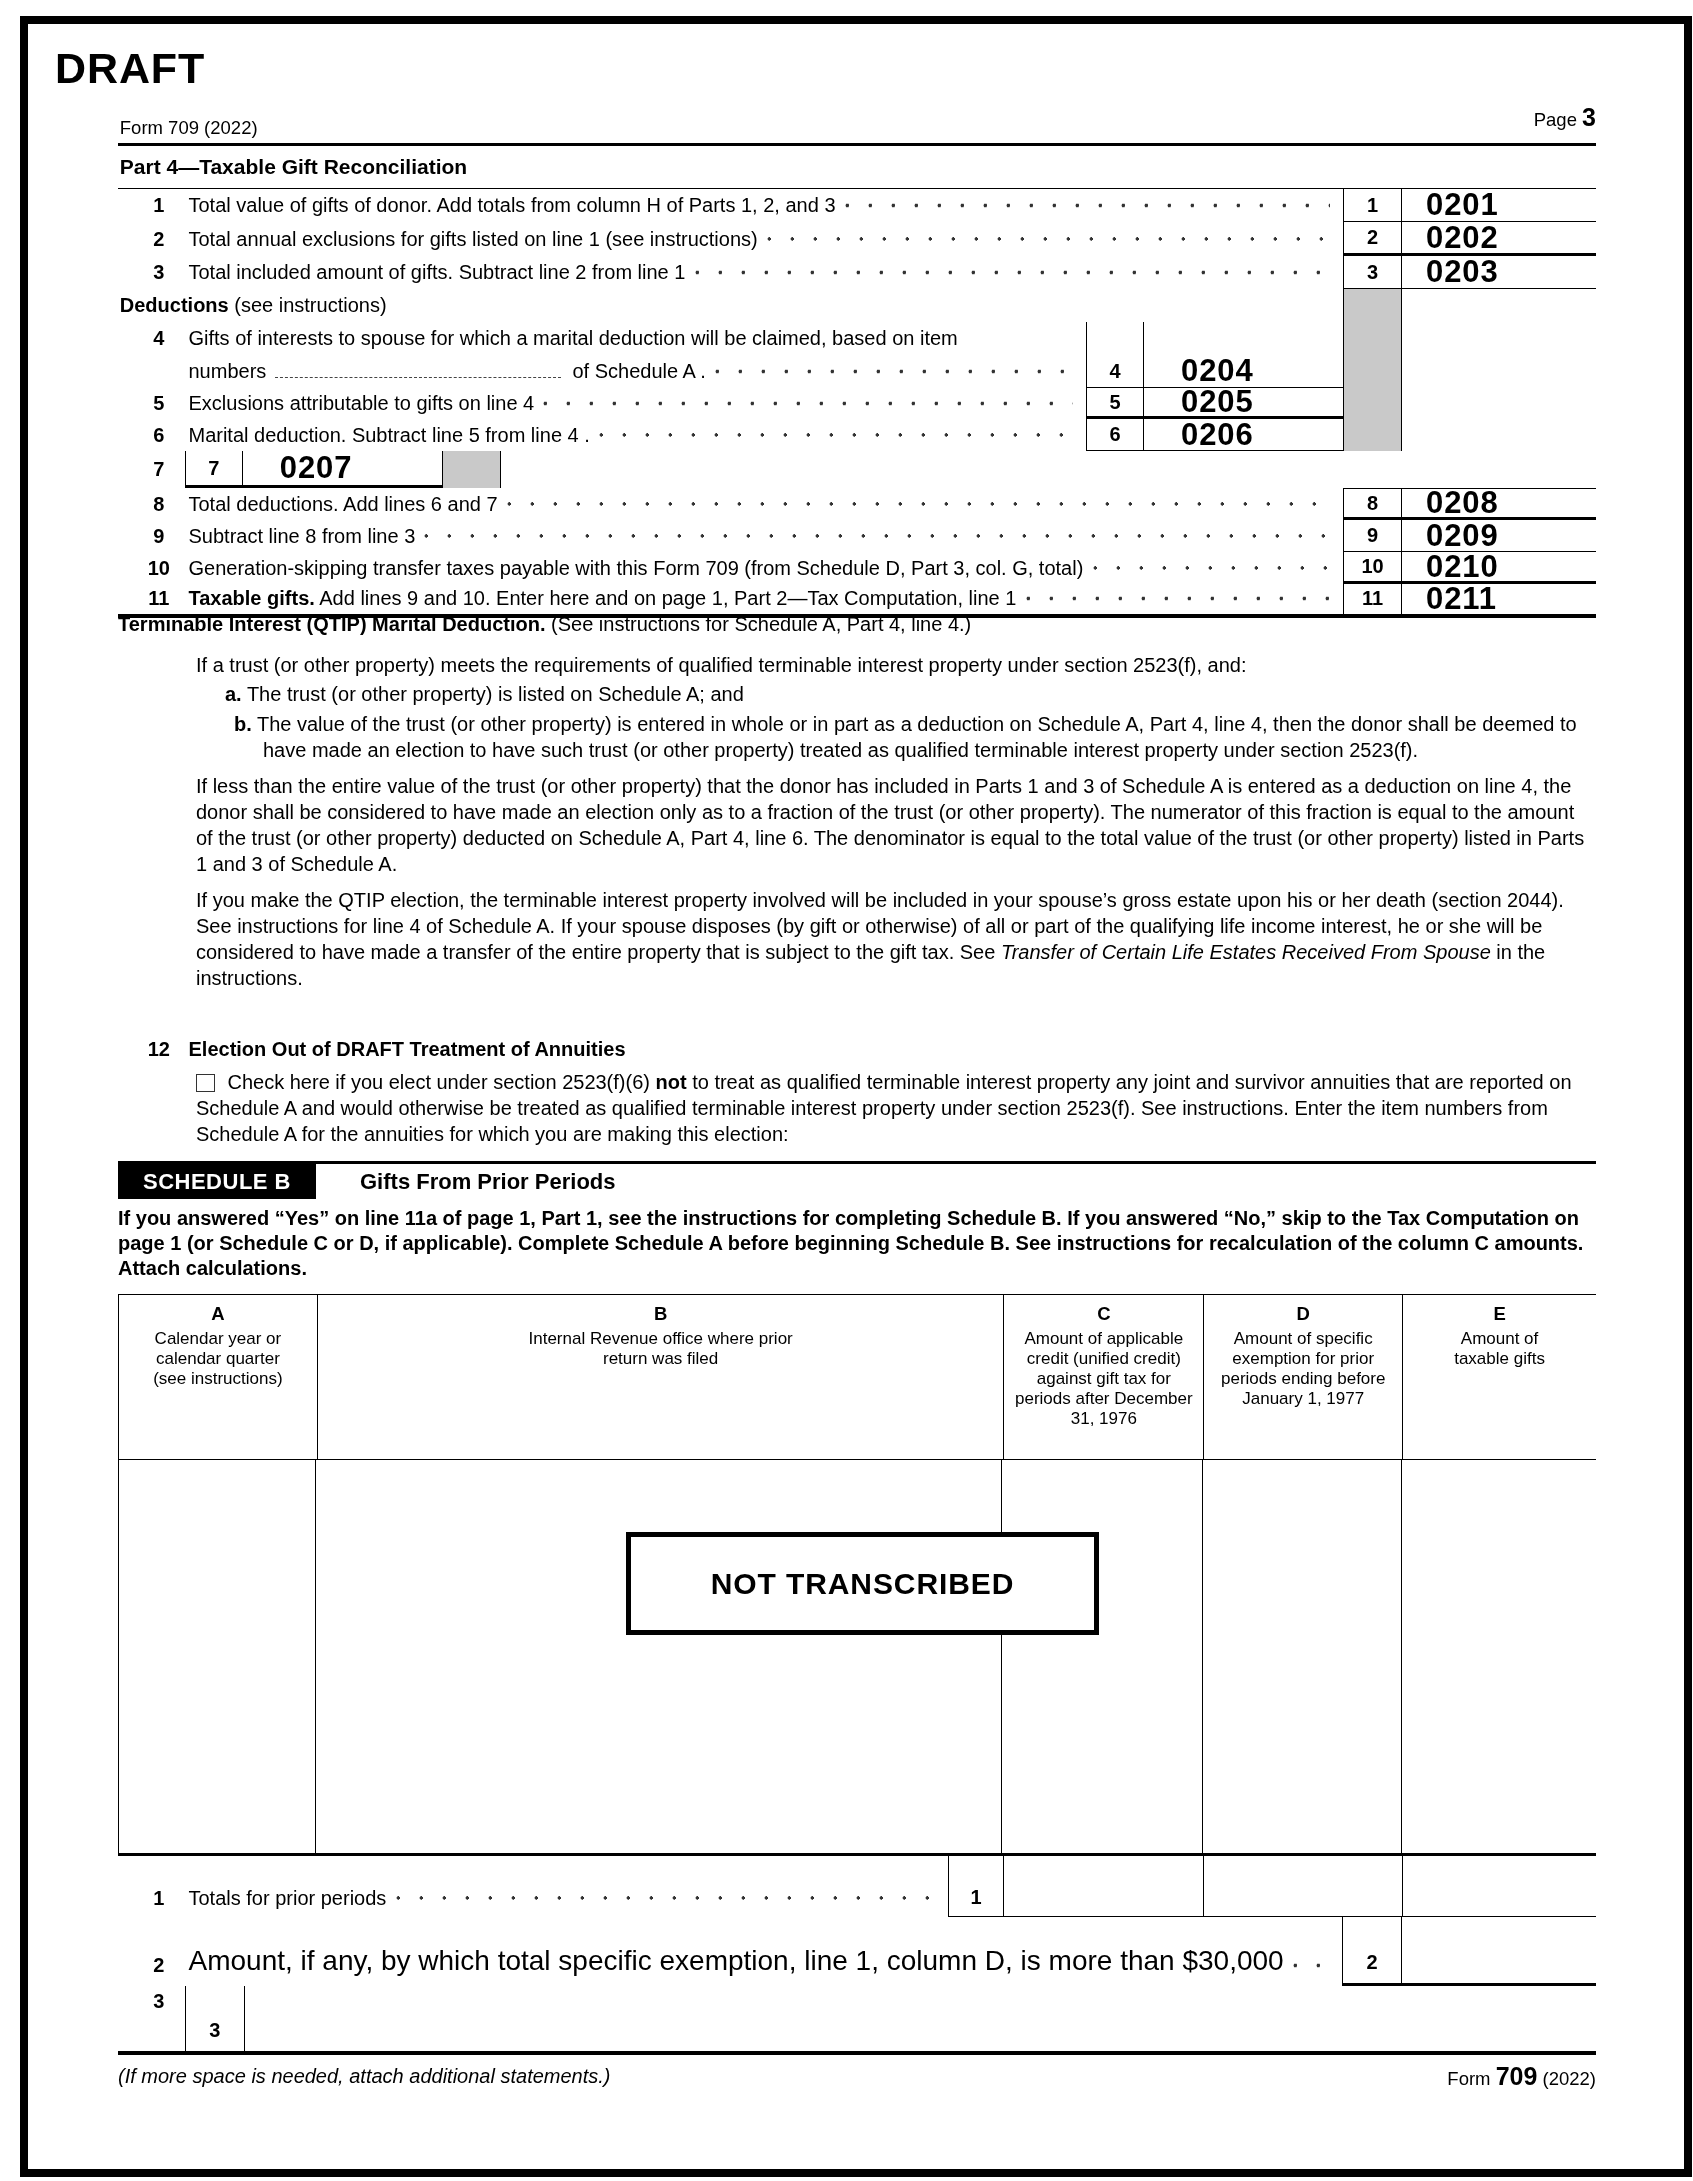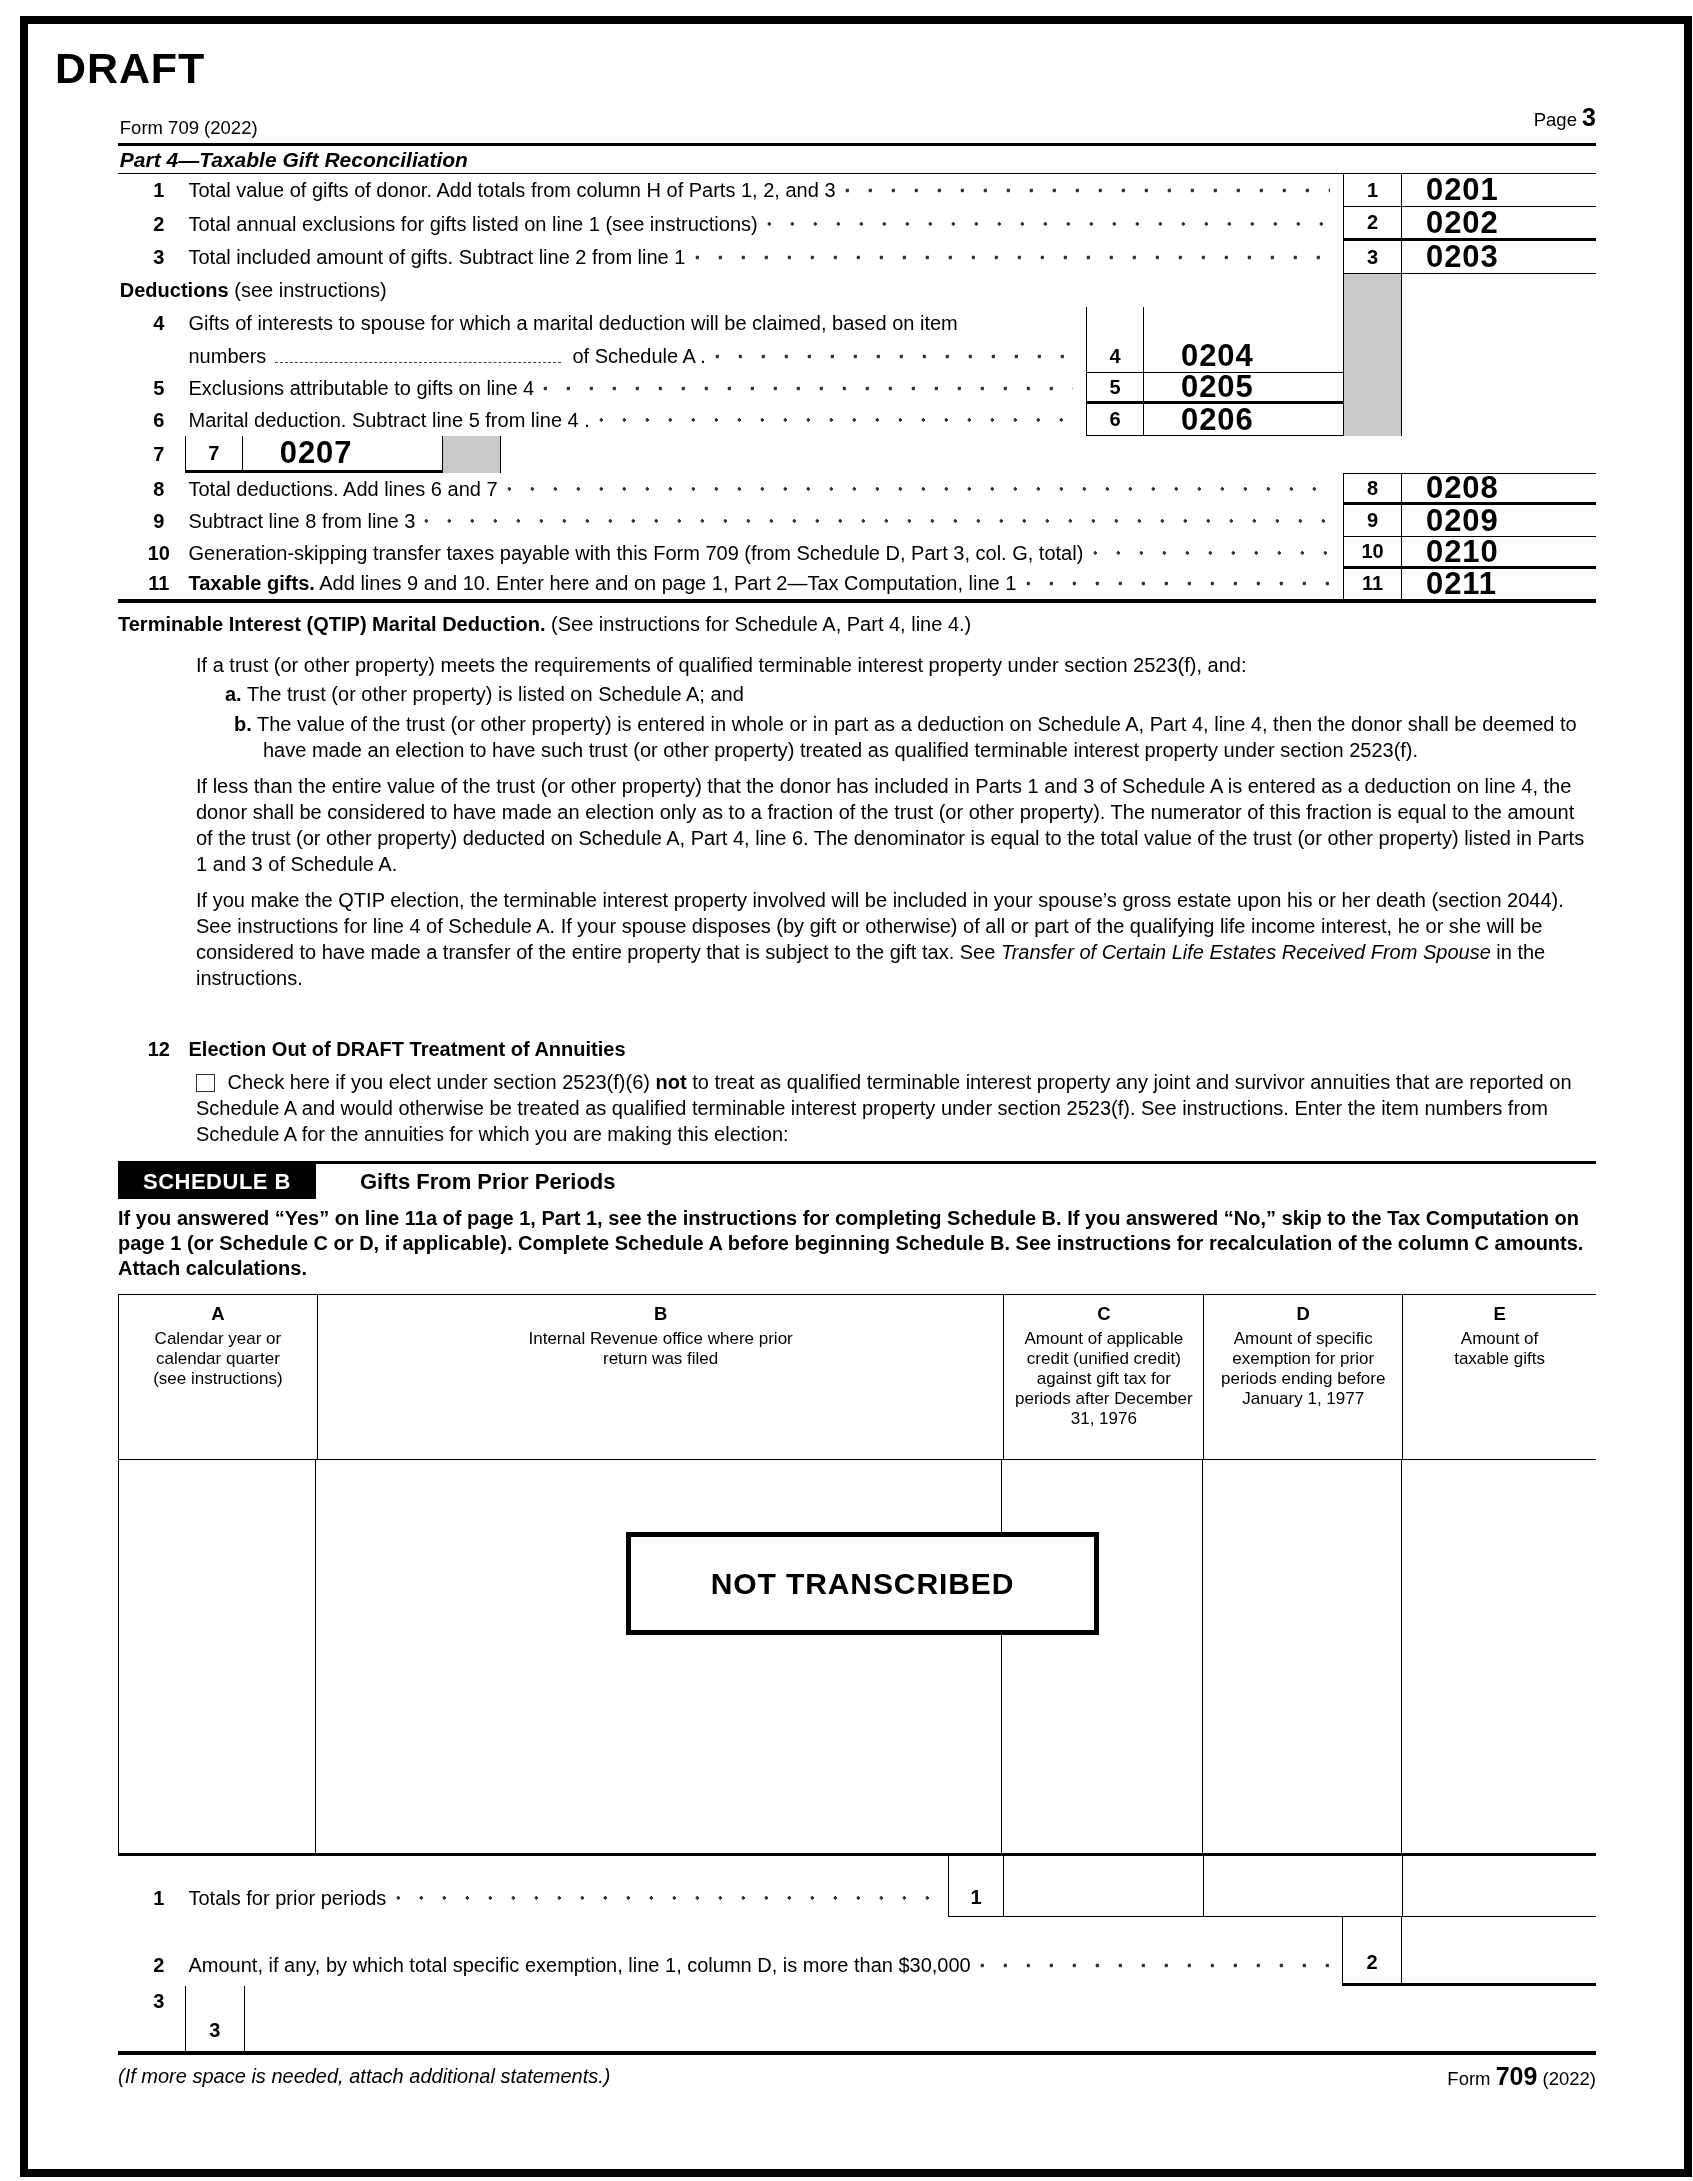--- a/index.html
+++ b/index.html
@@ -14,22 +14,22 @@
            border:8.3px solid #000; pointer-events:none; }
   .content { position:absolute; left:118px; top:0; width:1478px; }
 
   .draft { position:absolute; left:-63px; top:44px; font-size:43px; font-weight:bold; letter-spacing:0.9px; }
   .formid { position:absolute; left:1.8px; top:117px; font-size:18.5px; }
   .pageref { position:absolute; right:0; top:103px; font-size:18.5px; }
   .pageref b { font-size:25px; }
 
   
   .part4 { position:absolute; left:0; top:143px; width:1478px; border-bottom:4.6px solid #000; }
-  .p4title { border-top:3.7px solid #000; border-bottom:1.4px solid #000; height:31px;
-             font-size:21px; font-weight:bold; display:flex; align-items:center; padding-left:1.8px;font-style:italic; }
+  .p4title { border-top:3.7px solid #000; border-bottom:1.4px solid #000; height:46px;
+             font-size:21px; font-weight:bold; display:flex; align-items:center; padding-left:1.8px; }
   .p4row { display:flex; align-items:center; }
   .lnum { width:52px; margin-left:14.8px; text-align:center; font-weight:bold; font-size:20px; flex:0 0 auto; }
   .llabel { flex:1; display:flex; align-items:center; font-size:20px; padding-left:3.7px; min-width:0; }
   .llabel .t { flex:0 0 auto; white-space:nowrap; }
   .lead { flex:1 1 28px; min-width:22px; align-self:flex-end; height:6.5px; margin:0 13px 8.3px 9.2px;
           background-image:radial-gradient(circle at 2.3px 3.2px,#333 1.6px,transparent 2px);
           background-size:23px 6.5px; background-repeat:repeat-x; }
   .blank { align-self:flex-end; border-bottom:1.8px dashed #444; height:1.8px; margin:0 11px 4.6px 9.2px; }
   .nbox { width:59px; flex:0 0 auto; align-self:stretch; border-left:1.4px solid #000; border-right:1.4px solid #000;
           display:flex; align-items:center; justify-content:center; font-weight:bold; font-size:20px; }
@@ -84,21 +84,21 @@
   .btot .llabel { padding-bottom:7.4px; }
   .box1 { width:55px; flex:0 0 auto; align-self:stretch; border-left:1.4px solid #000; border-bottom:1.4px solid #000;
           display:flex; align-items:flex-end; justify-content:center; font-weight:bold; font-size:20px; padding-bottom:7.4px; }
   .tcell { flex:0 0 auto; align-self:stretch; border-left:1.4px solid #000; border-bottom:1.4px solid #000; }
   .brow { display:flex; align-items:flex-end; }
   .brow2 { height:69px; }
   .brow3 { height:65px; }
   .box23 { width:60px; flex:0 0 auto; align-self:stretch; border-left:1.4px solid #000; border-right:1.4px solid #000;
            display:flex; align-items:flex-end; justify-content:center; font-weight:bold; font-size:20px; padding-bottom:9.2px; }
   .ecell { width:194px; flex:0 0 auto; align-self:stretch; }
-  .lab2 { flex:1; font-size:20px; padding-left:3.7px; padding-bottom:9.2px; display:flex; align-items:flex-start; min-width:0; }
+  .lab2 { flex:1; font-size:28px; padding-left:3.7px; padding-bottom:9.2px; display:flex; align-items:flex-start; min-width:0; }
   .lab3 { flex:1; font-size:20px; padding-left:3.7px; display:flex; flex-direction:column; justify-content:flex-end; padding-bottom:5.5px; min-width:0; }
   .lab3 .l2 { display:flex; align-items:center; }
 
   .footer { position:absolute; left:0; top:2062px; width:1478px; display:flex; justify-content:space-between; align-items:center; }
   .fnote { font-style:italic; font-size:20px; }
   .fform { font-size:18.5px; }
   .fform b { font-size:25px; }
 </style>
 </head>
 <body>

